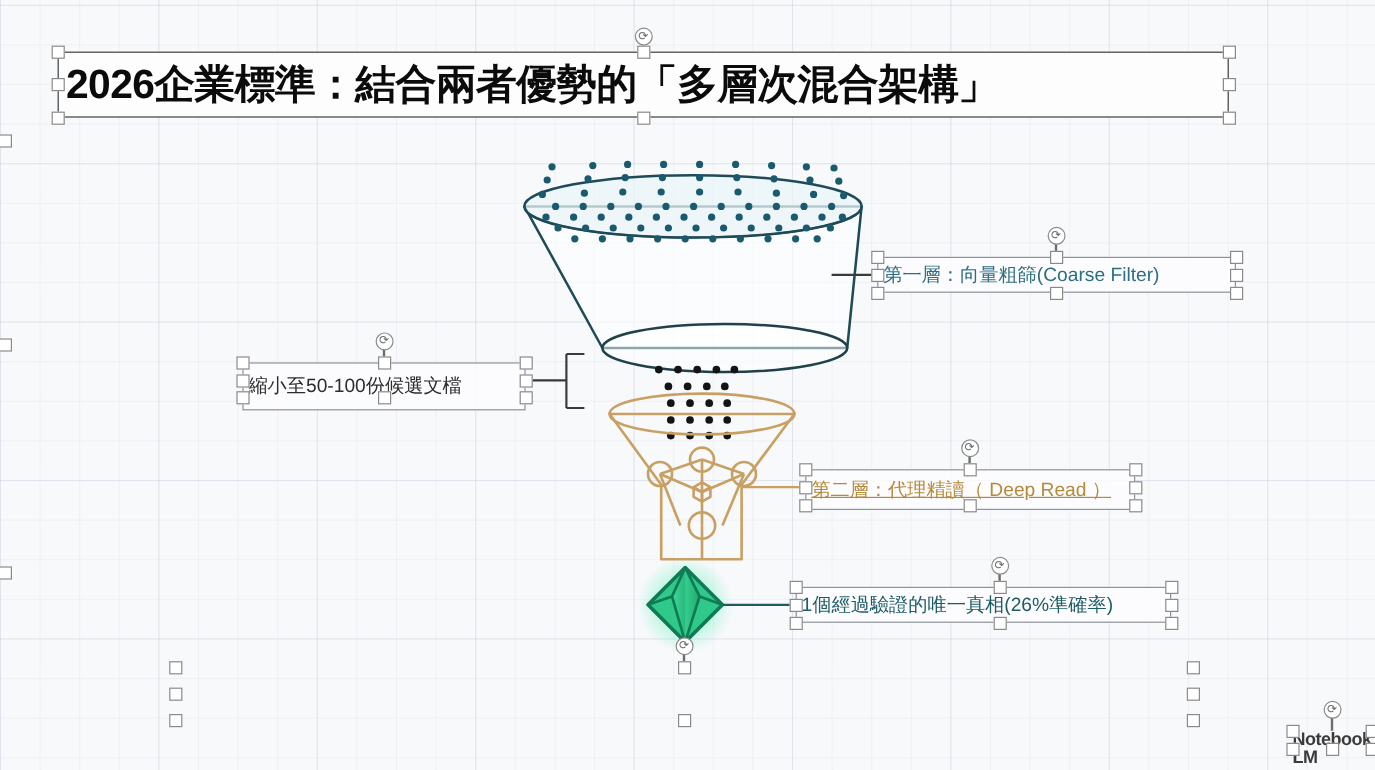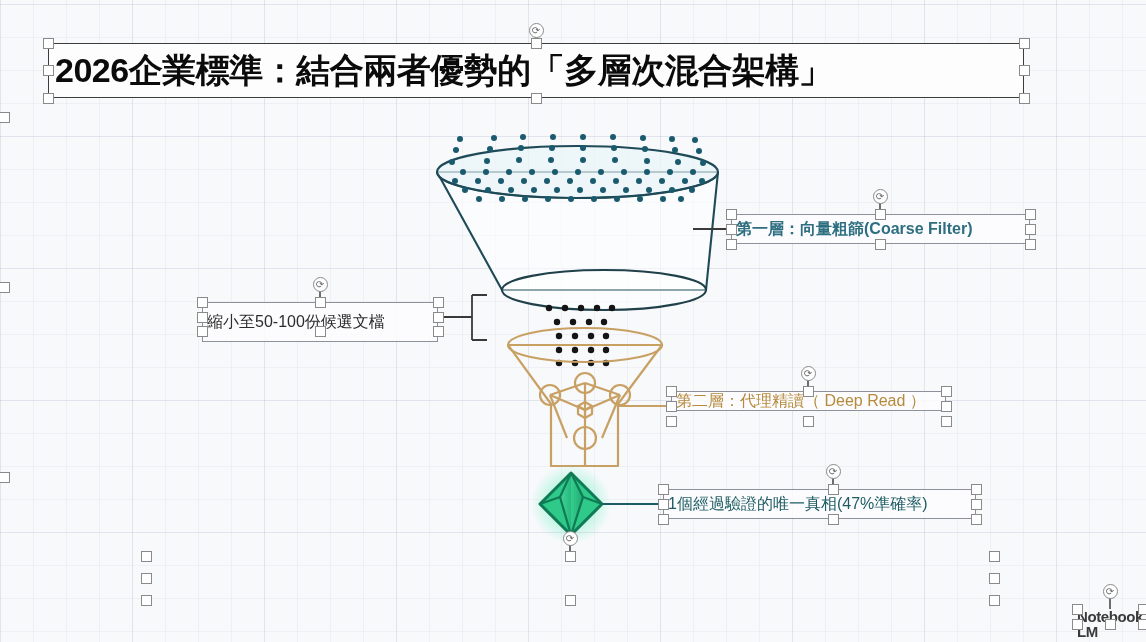--- a/index.html
+++ b/index.html
@@ -83,29 +83,29 @@
   .label-box {
     border: 1px solid #8d9199;
     background: rgba(253,253,254,0.86);
     padding-left: 4px;
     font-size: 16px;
   }
 
   .lbl-coarse {
     left: 731px; top: 214px; width: 299px; height: 30px;
     color: #2d6e80;
-    font-weight: bold;
   }
   .lbl-narrow {
     left: 202px; top: 302px; width: 236px; height: 40px;
     color: #2c2c2c;
   }
   .lbl-deep {
-    left: 671px; top: 391px; width: 275px; height: 20px;
+    left: 671px; top: 391px; width: 275px; height: 34px;
     color: #b58a3c;
+    text-decoration: underline;
   }
   .lbl-truth {
     left: 663px; top: 489px; width: 313px; height: 30px;
     color: #1d5c63;
   }
 
   .watermark {
     position: absolute;
     left: 1077px;
     top: 609px;
@@ -353,21 +353,21 @@
 
     <div class="tbox title-box">2026企業標準：結合兩者優勢的「多層次混合架構」</div>
 
 
     <div class="tbox label-box lbl-coarse">第一層：向量粗篩(Coarse Filter)</div>
 
     <div class="tbox label-box lbl-narrow">縮小至50-100份候選文檔</div>
 
     <div class="tbox label-box lbl-deep">第二層：代理精讀（ Deep Read ）</div>
 
-    <div class="tbox label-box lbl-truth">1個經過驗證的唯一真相(47%準確率)</div>
+    <div class="tbox label-box lbl-truth">1個經過驗證的唯一真相(26%準確率)</div>
 
     <div class="watermark">NotebookLM</div>
 
     <div>
       <div class="rot-stem" style="left:536px; top:30px; height:13px;"></div>
       <div class="rot" style="left:536px; top:30px;">⟳</div>
       <div class="handle" style="left:48px;  top:43px;"></div>
       <div class="handle" style="left:536px; top:43px;"></div>
       <div class="handle" style="left:1024px;top:43px;"></div>
       <div class="handle" style="left:48px;  top:70px;"></div>

